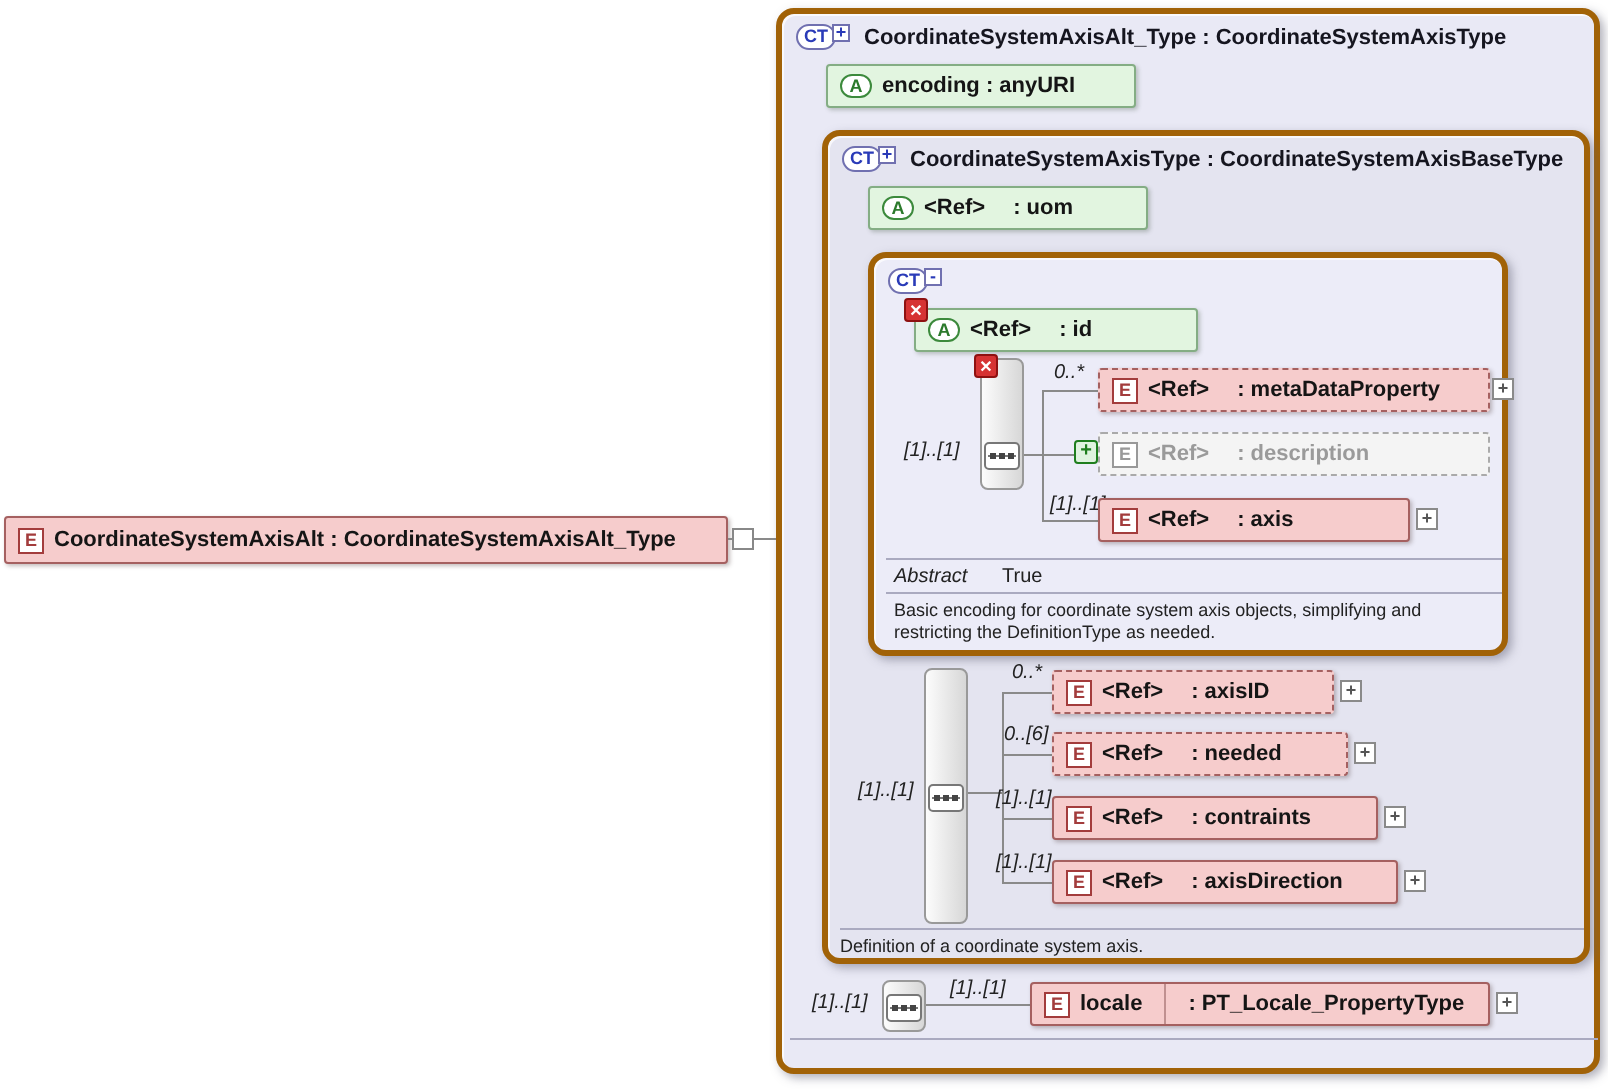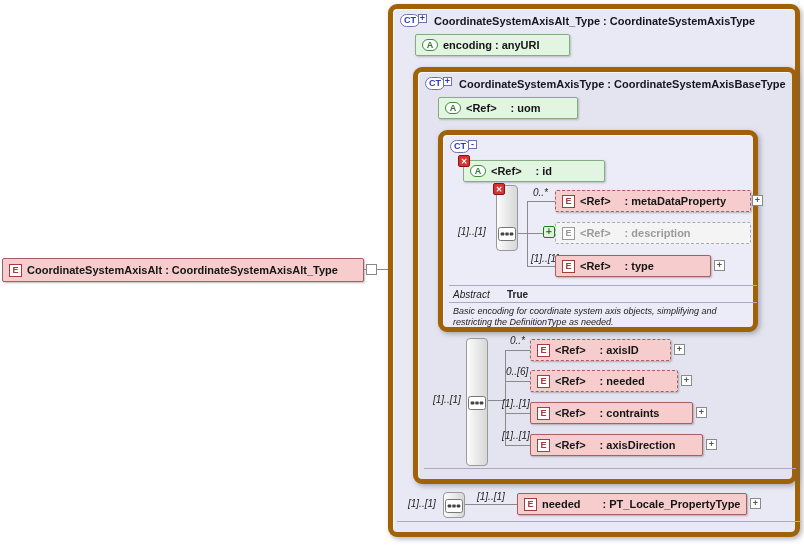--- a/index.html
+++ b/index.html
@@ -1,18 +1,18 @@
 <!DOCTYPE html>
 <html><head>
 <meta charset="utf-8">
 <style>
   *{margin:0;padding:0;box-sizing:border-box}
   body{background:#fff}
   .canvas{position:relative;width:804px;height:546px;background:#fff;font-family:"Liberation Sans",sans-serif;overflow:hidden;font-size:11px}
-  .container{position:absolute;border:5px solid #a16207;border-radius:9px;background:#e9e9f5;
+  .container{position:absolute;border:3px solid #a16207;border-radius:9px;background:#e9e9f5;
              box-shadow:2px 2px 5px rgba(100,100,120,.5), inset 1px 1px 0 rgba(255,255,255,.7)}
   .hdr{position:absolute;left:7px;top:5px;display:flex;align-items:flex-start;gap:7px;white-space:nowrap}
   .title{font-size:11px;font-weight:bold;color:#15151f;line-height:14px}
   .ct{display:inline-flex;align-items:flex-start}
   .ct-oval{display:inline-block;min-width:20px;height:13px;line-height:11px;padding:0 2px;border:1px solid #7070b0;
            border-radius:7px;background:#fff;color:#2a3bb8;font-size:9px;font-weight:bold;text-align:center}
   .ct-exp{display:inline-block;width:9px;height:9px;line-height:7px;margin-left:-2px;border:1px solid #7070b0;
           background:#fff;color:#2a3bb8;font-size:9px;font-weight:bold;text-align:center}
   .elem{position:absolute;height:22px;display:flex;align-items:center;gap:5px;padding:0 6px;background:#f6cccc;
         border:1px solid #a56060;border-radius:2px;box-shadow:1px 1px 2px rgba(80,60,60,.35);
@@ -33,23 +33,23 @@
   .gbadge{position:absolute;width:12px;height:12px;line-height:10px;text-align:center;background:#dff3df;
           border:1px solid #1e7e1e;color:#1e7e1e;font-size:10px;font-weight:bold;border-radius:2px;z-index:3}
   .plus{position:absolute;width:11px;height:11px;line-height:9px;text-align:center;background:#fff;
         border:1px solid #8a8a8a;color:#555;font-size:9px;font-weight:bold;cursor:pointer}
   .comp{position:absolute;border:1px solid #999;border-radius:4px;background:linear-gradient(to right,#fcfcfc,#d7d7d7)}
   .seqicon{position:absolute;left:50%;transform:translateX(-50%)}
   .card{position:absolute;font-size:10px;font-style:italic;color:#222;white-space:nowrap}
   .hl{position:absolute;height:1px;background:#8a8a8a}
   .vl{position:absolute;width:1px;background:#8a8a8a}
   .sep{position:absolute;height:1px;background:#aaaac0}
-  .note{position:absolute;font-size:9px;font-style:italic;color:#222;line-height:11px}
+  .note{position:absolute;font-size:9px;color:#222;line-height:11px}
   .abs-lbl{position:absolute;font-size:10px;font-style:italic;color:#222}
-  .abs-val{position:absolute;font-size:10px;font-weight:bold;color:#222}
+  .abs-val{position:absolute;font-size:10px;font-weight:normal;color:#222}
   .handle{position:absolute;width:11px;height:11px;background:#fff;border:1px solid #888}
   .divider{width:1px;height:20px;background:#c09090;margin:0 6px;align-self:center}
 </style>
 </head>
 <body>
 
 <div class="canvas">
 
   <div class="elem" style="left:2px;top:258px;width:362px;height:24px">
     <span class="eicon">E</span>
@@ -132,21 +132,21 @@
         <div class="elem muted" style="left:112px;top:87px;width:196px">
           <span class="eicon">E</span>
           <span>&lt;Ref&gt;</span>
           <span class="tp">: description</span>
         </div>
 
         <span class="card" style="left:88px;top:118px">[1]..[1]</span>
         <div class="elem" style="left:112px;top:120px;width:156px">
           <span class="eicon">E</span>
           <span>&lt;Ref&gt;</span>
-          <span class="tp">: type</span>
+          <span class="tp">: axis</span>
         </div>
         <span class="plus" style="left:271px;top:125px">+</span>
 
         <div class="sep" style="left:6px;top:150px;width:308px"></div>
         <span class="abs-lbl" style="left:10px;top:154px">Abstract</span>
         <span class="abs-val" style="left:64px;top:154px">True</span>
         <div class="sep" style="left:6px;top:167px;width:308px"></div>
         <div class="note" style="left:10px;top:171px;width:300px">Basic encoding for coordinate system axis objects, simplifying and restricting the DefinitionType as needed.</div>
       </div>
 
@@ -194,37 +194,38 @@
 
       <span class="card" style="left:84px;top:358px">[1]..[1]</span>
       <div class="elem" style="left:112px;top:362px;width:173px">
         <span class="eicon">E</span>
         <span>&lt;Ref&gt;</span>
         <span class="tp">: axisDirection</span>
       </div>
       <span class="plus" style="left:288px;top:367px">+</span>
 
       <div class="sep" style="left:6px;top:396px;width:372px"></div>
+      <div class="note" style="left:6px;top:400px;width:372px">Definition of a coordinate system axis.</div>
     </div>
 
     <span class="card" style="left:15px;top:489px">[1]..[1]</span>
     <div class="comp" style="left:50px;top:483px;width:22px;height:26px">
       <svg class="seqicon" style="top:6px" width="18" height="14" viewBox="0 0 18 14">
         <rect x="0.5" y="0.5" width="17" height="13" rx="2" fill="#fff" stroke="#777"></rect>
         <line x1="2" y1="7" x2="16" y2="7" stroke="#777" stroke-width="1"></line>
         <rect x="3" y="5.5" width="3" height="3" fill="#444"></rect>
           <rect x="7.5" y="5.5" width="3" height="3" fill="#444"></rect>
           <rect x="12" y="5.5" width="3" height="3" fill="#444"></rect>
       </svg>
     </div>
     <div class="hl" style="left:72px;top:495px;width:52px"></div>
     <span class="card" style="left:84px;top:482px">[1]..[1]</span>
     <div class="elem" style="left:124px;top:484px;width:230px">
       <span class="eicon">E</span>
-      <span>needed</span>
+      <span>locale</span>
       <span class="divider"></span>
       <span>: PT_Locale_PropertyType</span>
     </div>
     <span class="plus" style="left:357px;top:489px">+</span>
 
     <div class="sep" style="left:4px;top:512px;width:404px"></div>
   </div>
 
 </div>
 

